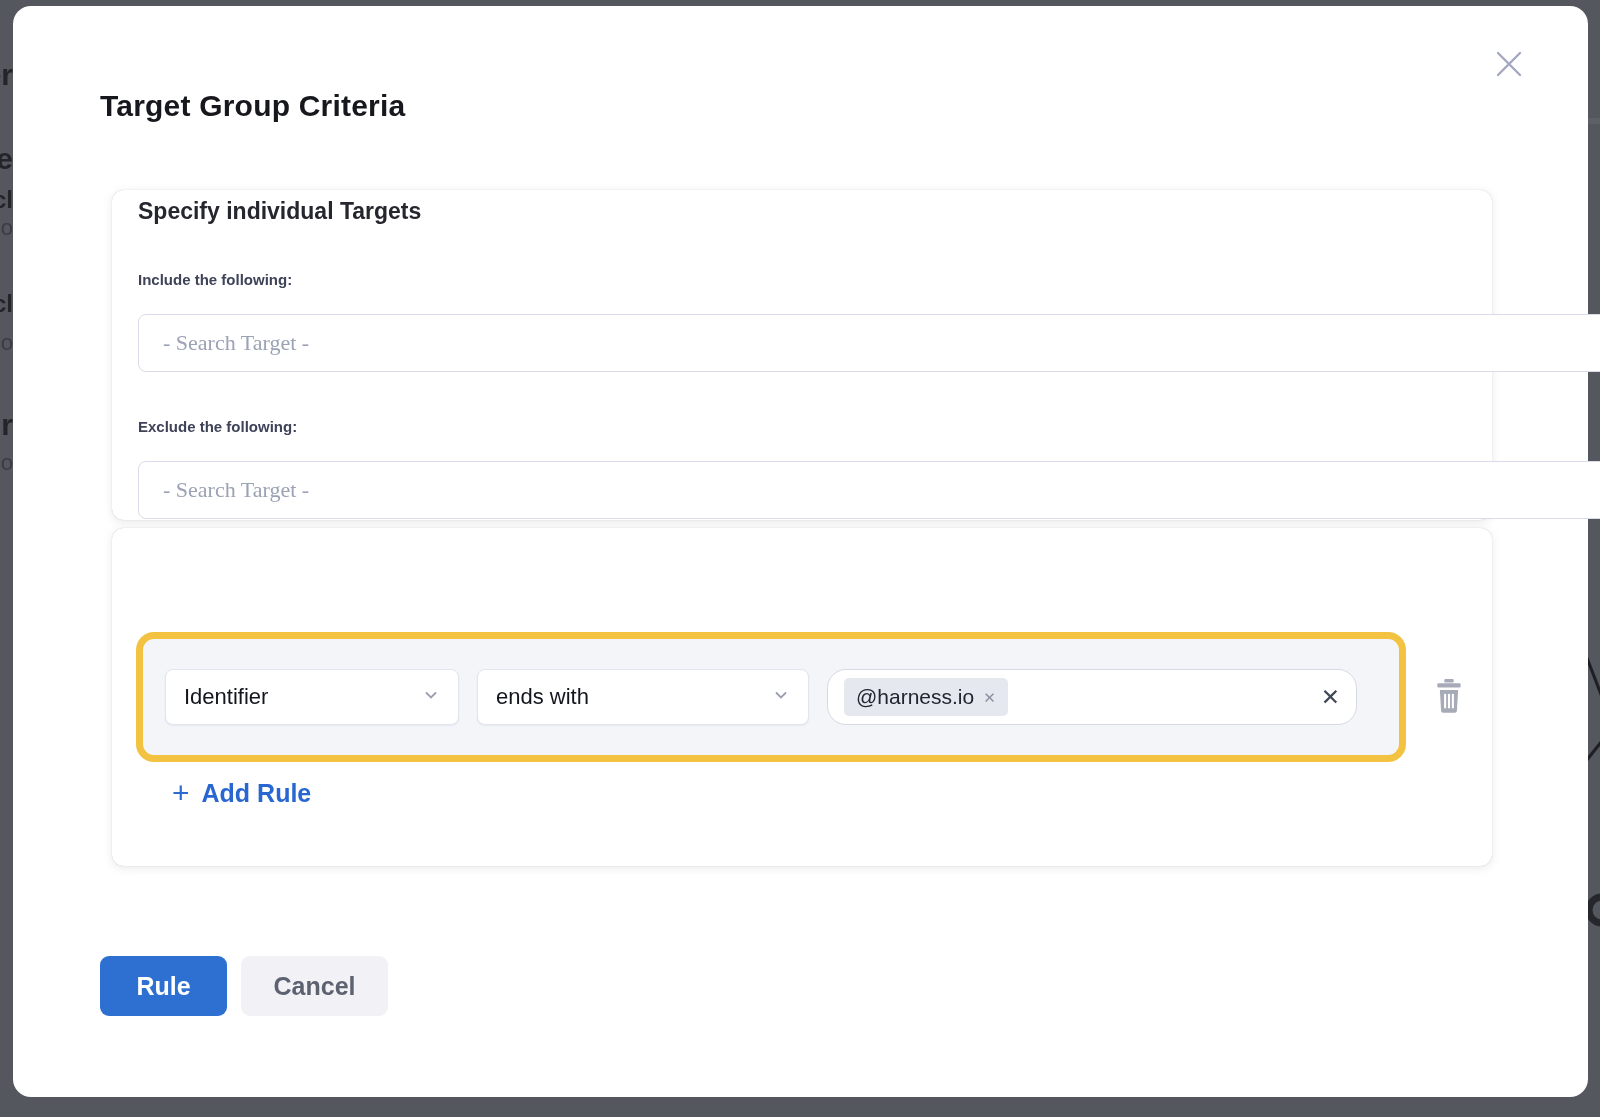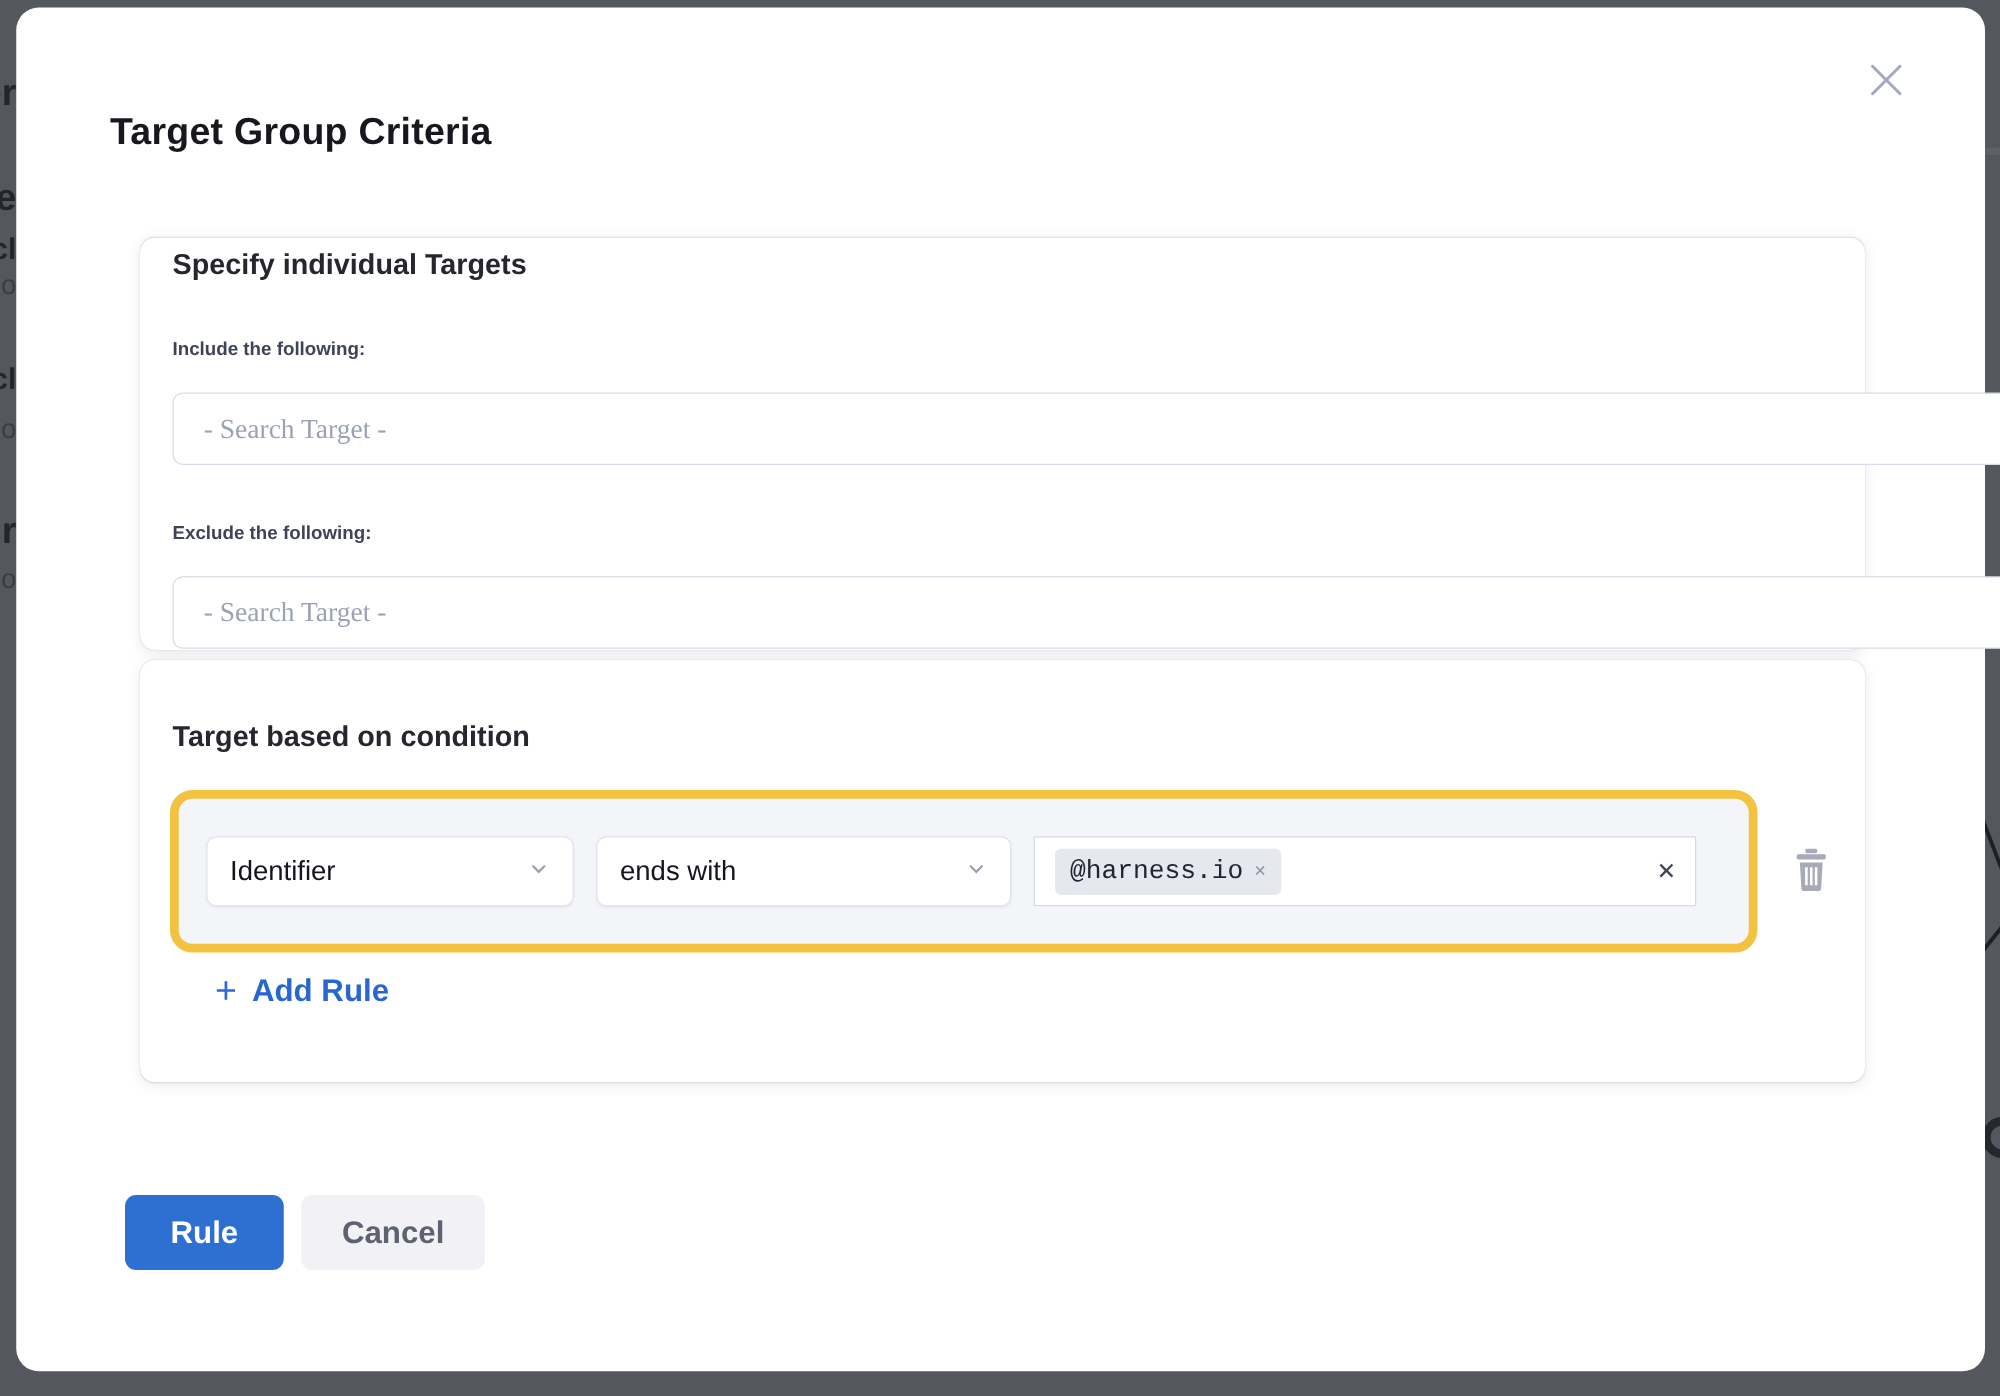--- a/index.html
+++ b/index.html
@@ -19,21 +19,21 @@
   }
   .frag-left.dim span { color:#3a3d44; font-weight:400; }
   .frag-right { position:absolute; right:0; width:12px; overflow:hidden; }
 
   
   .modal {
     position:absolute; left:13px; top:6px; width:1575px; height:1091px;
     background:#ffffff; border-radius:18px;
   }
   .modal-title {
-    position:absolute; left:75px; top:83px;
+    position:absolute; left:87px; top:83px;
     font-size:30px; font-weight:700; color:#17181d; letter-spacing:.2px;
   }
   .close-btn {
     position:absolute; left:1474px; top:36px; width:44px; height:44px;
     background:none; border:none; cursor:pointer; padding:6px;
   }
   .card {
     position:absolute; left:99px; width:1380px; background:#fff;
     border-radius:12px;
     box-shadow:0 0 1px rgba(40,41,61,.28), 0 2px 10px rgba(96,97,112,.14);
@@ -60,23 +60,22 @@
     height:56px; background:#fff; border:1px solid #e2e4ee; border-radius:8px;
     box-shadow:0 1px 2px rgba(40,41,61,.06);
     display:flex; align-items:center; justify-content:space-between;
     padding:0 18px; cursor:pointer;
   }
   .fake-select .sel-text { font-size:22px; color:#14161d; }
   .sel-attr { width:294px; }
   .sel-op { width:332px; }
   .tag-input {
     width:530px; height:56px; background:#fff; border:1px solid #d7d9e4;
-    border-radius:1px; display:flex; align-items:center; padding:0 16px; gap:10px;
+    border-radius:19px; display:flex; align-items:center; padding:0 16px; gap:10px;
     cursor:text;
-    font-family:Liberation Mono, monospace;
   }
   .chip {
     display:flex; align-items:center; gap:9px; background:#e5e8ee;
     border-radius:5px; padding:7px 12px;
   }
   .chip-label { font-size:21px; color:#23252e; }
   .chip-x { font-size:15px; color:#8a90a0; cursor:pointer; line-height:1; background:none; border:none; font-family:inherit; }
   .clear-x {
     margin-left:auto; background:none; border:none; cursor:pointer;
     font-size:23px; color:#3f4655; line-height:1; font-family:inherit;
@@ -160,21 +159,20 @@
       <h2 class="card-heading">Specify individual Targets</h2>
 
       <div class="field-label">Include the following:</div>
       <input class="search-input" type="text" placeholder="- Search Target -" style="">
 
       <div class="field-label">Exclude the following:</div>
       <input class="search-input" type="text" placeholder="- Search Target -" style="">
     </section>
 
     <section class="card card2">
-      <h2 class="card-heading">Target based on condition</h2>
 
       <div class="rule-row">
         <div class="fake-select sel-attr" role="listbox">
           <span class="sel-text">Identifier</span>
           <span>
             <svg width="18" height="18" viewBox="0 0 18 18">
                 <path d="M4.5 7 L9 11.5 L13.5 7" stroke="#9aa0b0" stroke-width="1.8" fill="none" stroke-linecap="round"></path>
               </svg>
           </span>
         </div>

